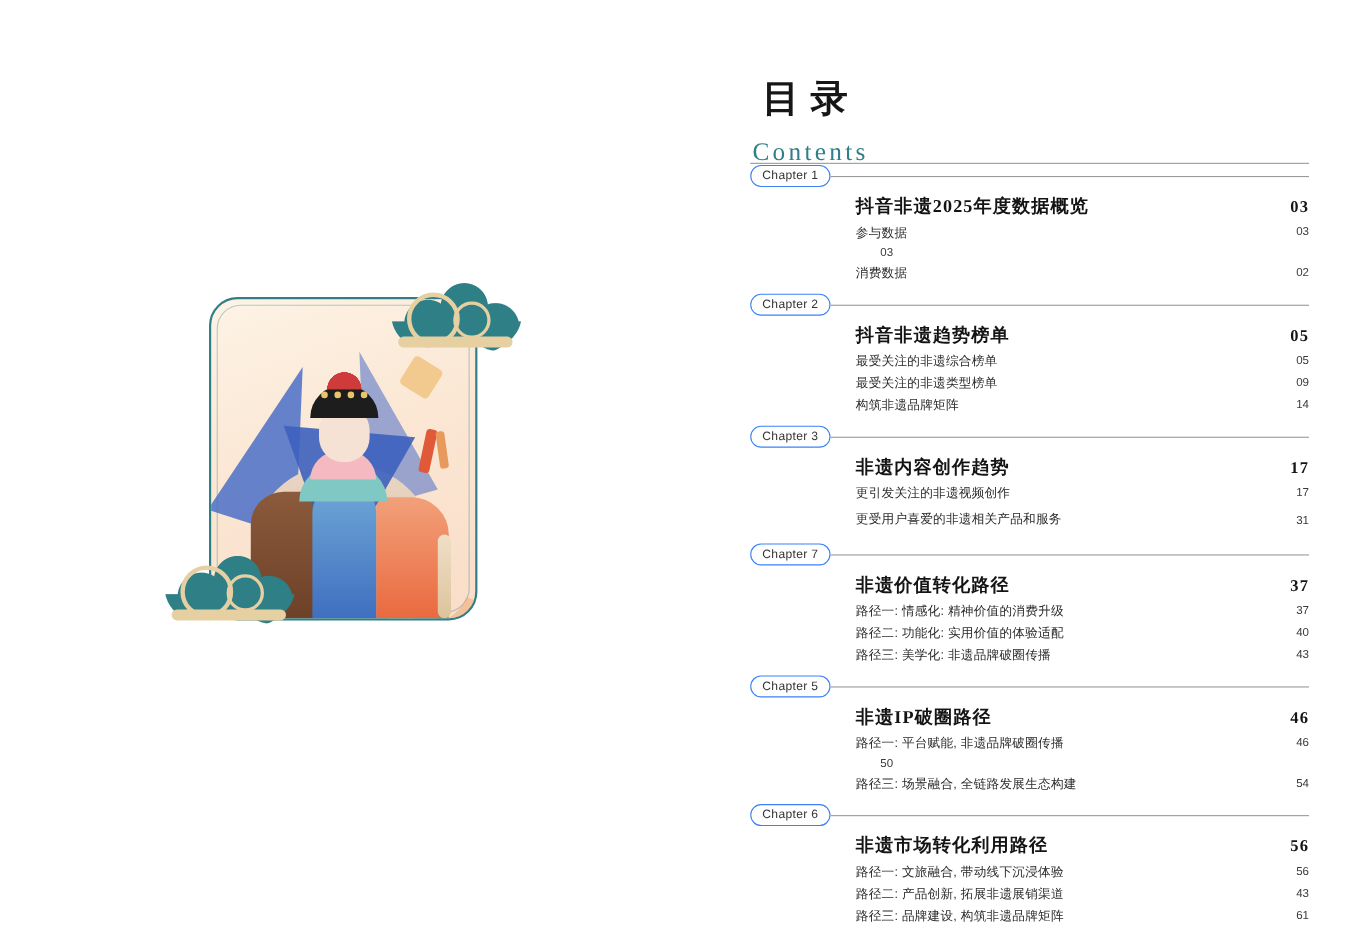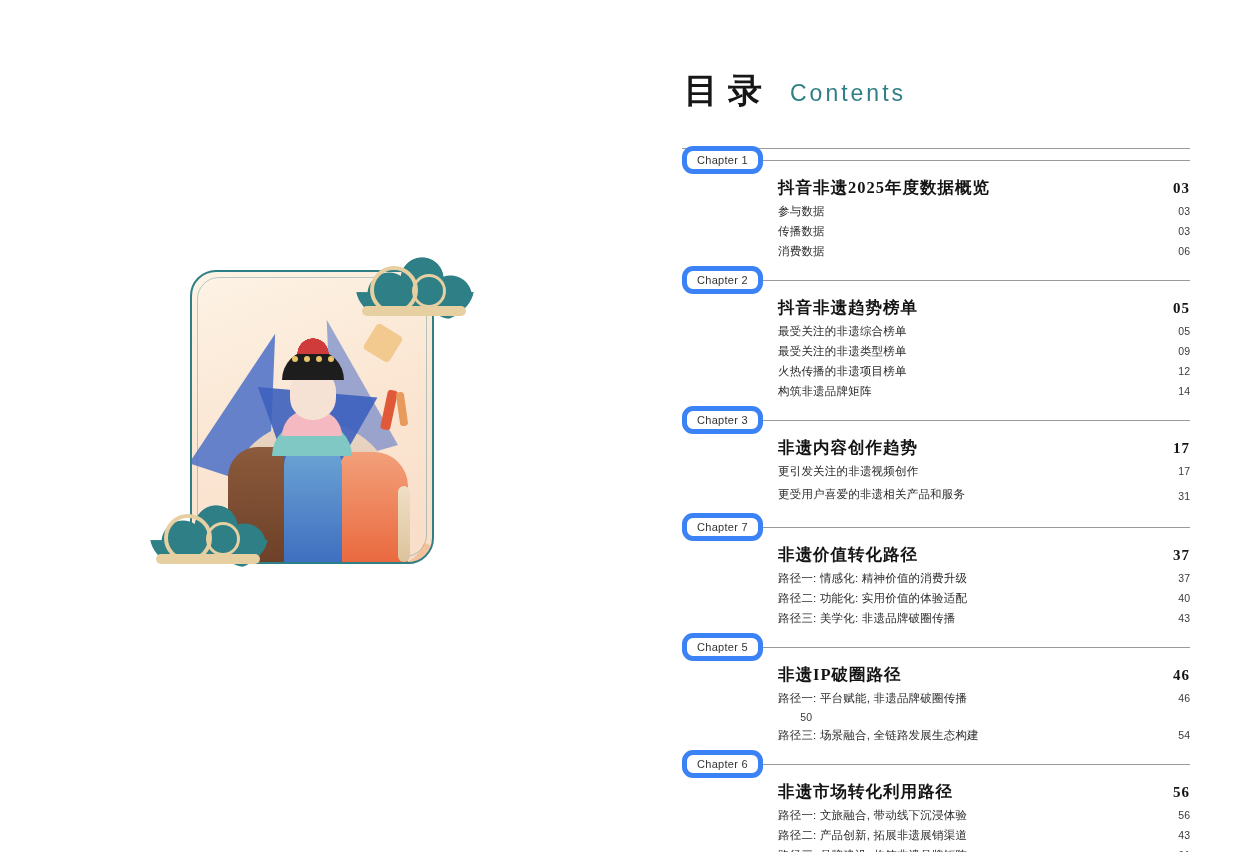--- a/index.html
+++ b/index.html
@@ -216,33 +216,34 @@
     left: 620px;
     top: 0;
     width: 620px;
     height: 852px;
   }
   .toc-head {
     position: absolute;
     left: 64px;
     top: 74px;
     display: flex;
-    align-items: flex-end;
+    align-items: center;
     gap: 18px;
+    flex-direction: column;
   }
   .toc-head .zh {
     font-family: "Liberation Serif", serif;
     font-size: 34px;
     letter-spacing: 10px;
     color: #161616;
     font-weight: 700;
     line-height: 1;
   }
   .toc-head .en {
-    font-family: Liberation Sans, sans-serif;
+    font-family: Liberation Serif, serif;
     font-size: 23px;
     letter-spacing: 3px;
     color: #2f7f86;
     line-height: 1;
     padding-bottom: 3px;
   }
 
   .toc-body {
     position: absolute;
     left: 62px;
@@ -260,21 +261,21 @@
     padding-left: 0;
   }
   .chap-tagrow {
     position: relative;
     height: 22px;
     display: flex;
     align-items: center;
   }
   .chap-tag {
     flex: 0 0 auto;
-    border: 5px solid #3b82f6;
+    border: 1px solid #3b82f6;
     border-radius: 11px;
     height: 18px;
     padding: 0 10px;
     display: flex;
     align-items: center;
     font-size: 11px;
     color: #333;
     background: #fff;
     letter-spacing: 0.3px;
   }
@@ -392,26 +393,25 @@
         </div>
         <div class="chap-main">
           <div class="chap-title">抖音非遗2025年度数据概览</div>
           <div class="chap-page">03</div>
         </div>
         <div class="sub">
           <div class="sub-title">参与数据</div>
           <div class="sub-page">03</div>
         </div>
         <div class="sub">
-          <div class="sub-title">传播数据</div>
           <div class="sub-page">03</div>
         </div>
         <div class="sub">
           <div class="sub-title">消费数据</div>
-          <div class="sub-page">06</div>
+          <div class="sub-page">02</div>
         </div>
         <div class="chap-spacer"></div>
       </div>
 
       <div class="chapter">
         <div class="chap-tagrow">
           <div class="chap-tag">Chapter 2</div>
           <div class="chap-tag-line"></div>
         </div>
         <div class="chap-main">
@@ -420,24 +420,20 @@
         </div>
         <div class="sub">
           <div class="sub-title">最受关注的非遗综合榜单</div>
           <div class="sub-page">05</div>
         </div>
         <div class="sub">
           <div class="sub-title">最受关注的非遗类型榜单</div>
           <div class="sub-page">09</div>
         </div>
         <div class="sub">
-          <div class="sub-title">火热传播的非遗项目榜单</div>
-          <div class="sub-page">12</div>
-        </div>
-        <div class="sub">
           <div class="sub-title">构筑非遗品牌矩阵</div>
           <div class="sub-page">14</div>
         </div>
         <div class="chap-spacer"></div>
       </div>
 
       <div class="chapter">
         <div class="chap-tagrow">
           <div class="chap-tag">Chapter 3</div>
           <div class="chap-tag-line"></div>

